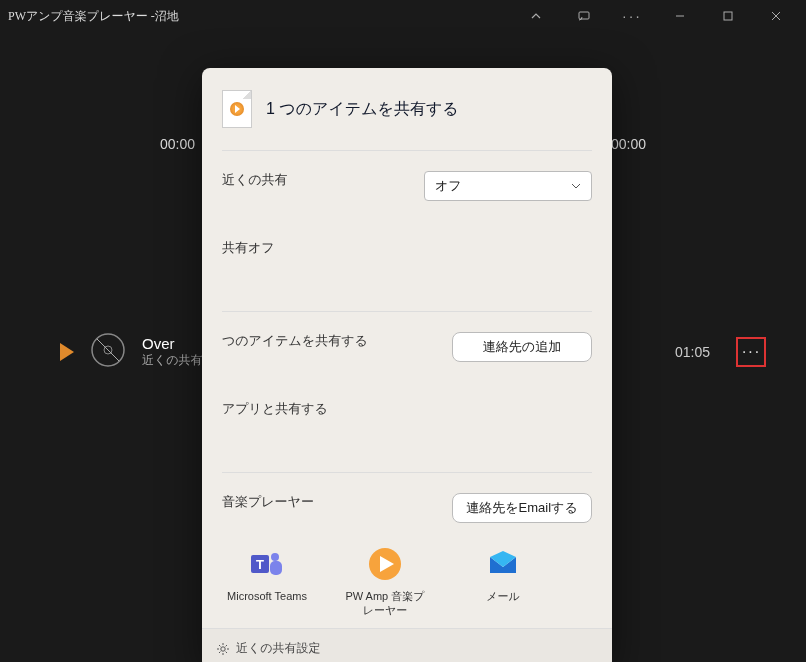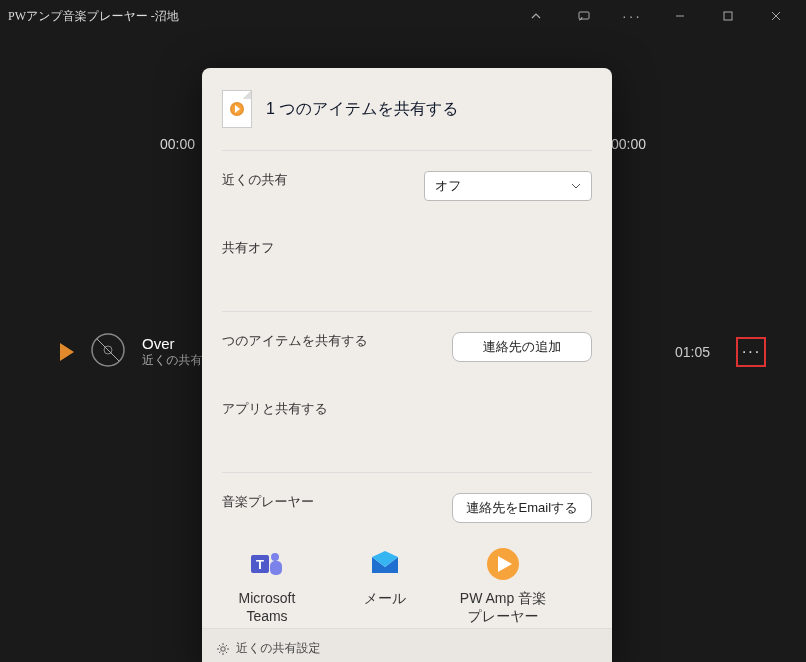--- a/index.html
+++ b/index.html
@@ -42,21 +42,21 @@
 .share-label { font-size: 13px; color: #333; }
 .share-dropdown { width: 168px; height: 30px; border: 1px solid #bbb; border-radius: 4px; background: #fff; display: flex; align-items: center; justify-content: space-between; padding: 0 10px; font-size: 13px; cursor: pointer; }
 .share-dropdown svg { width: 10px; height: 10px; }
 .share-btn { width: 140px; height: 30px; border: 1px solid #bbb; border-radius: 8px; background: #fff; display: flex; align-items: center; justify-content: center; font-size: 13px; cursor: pointer; }
 .share-status { font-size: 13px; color: #333; padding: 30px 0 40px 0; }
 .share-sep { height: 1px; background: #ddd; margin: 4px 0; }
 
 .share-apps { display: flex; gap: 28px; padding: 14px 0 10px 0; }
 .share-app { width: 90px; display: flex; flex-direction: column; align-items: center; gap: 6px; cursor: pointer; }
 .share-app-icon { width: 38px; height: 38px; display: flex; align-items: center; justify-content: center; }
-.share-app-label { font-size: 14px; color: #333; text-align: center; line-height: 1.3; }
+.share-app-label { font-size: 11px; color: #333; text-align: center; line-height: 1.3; }
 
 .share-footer { height: 40px; border-top: 1px solid #ddd; background: #eae7e2; display: flex; align-items: center; padding: 0 14px; gap: 18px; font-size: 12px; color: #444; }
 .share-footer-item { display: flex; align-items: center; gap: 6px; cursor: pointer; }
 .share-footer-item svg { width: 14px; height: 14px; }
 </style>
 </head>
 <body>
 
 <div class="titlebar">
   <div class="titlebar-title">PWアンプ音楽プレーヤー -沼地</div>
@@ -173,34 +173,34 @@
                   <text x="12" y="24" fill="#fff" font-size="13" text-anchor="middle" font-weight="bold">T</text>
                   <circle cx="27" cy="12" r="4" fill="#7b83eb"></circle>
                   <rect x="22" y="16" width="12" height="14" rx="5" fill="#7b83eb"></rect>
                 </svg>
             </div>
             <span class="share-app-label">Microsoft Teams</span>
           </div>
           <div class="share-app">
             <div class="share-app-icon">
               <svg viewBox="0 0 38 38">
+                  <circle cx="19" cy="19" r="16" fill="#f7a33c"></circle>
+                  <path d="M14 11 L28 19 L14 27 Z" fill="#fff"></path>
+                </svg>
+            </div>
+            <span class="share-app-label">PW Amp 音楽プレーヤー</span>
+          </div>
+          <div class="share-app">
+            <div class="share-app-icon">
+              <svg viewBox="0 0 38 38">
                   <path d="M6 12 L19 22 L32 12 L32 28 L6 28 Z" fill="#1f6fd1"></path>
                   <path d="M6 12 L19 22 L32 12 L19 6 Z" fill="#35b6f2"></path>
                 </svg>
             </div>
             <span class="share-app-label">メール</span>
-          </div>
-          <div class="share-app">
-            <div class="share-app-icon">
-              <svg viewBox="0 0 38 38">
-                  <circle cx="19" cy="19" r="16" fill="#f7a33c"></circle>
-                  <path d="M14 11 L28 19 L14 27 Z" fill="#fff"></path>
-                </svg>
-            </div>
-            <span class="share-app-label">PW Amp 音楽プレーヤー</span>
           </div>
         </div>
       </div>
     </div>
 
     <div class="share-footer">
       <div class="share-footer-item">
         <svg viewBox="0 0 14 14">
             <circle cx="7" cy="7" r="2.2" stroke="#555" fill="none"></circle>
             <path d="M7 1 v2 M7 11 v2 M1 7 h2 M11 7 h2 M3 3 l1.4 1.4 M9.6 9.6 L11 11 M11 3 l-1.4 1.4 M4.4 9.6 L3 11" stroke="#555"></path>

